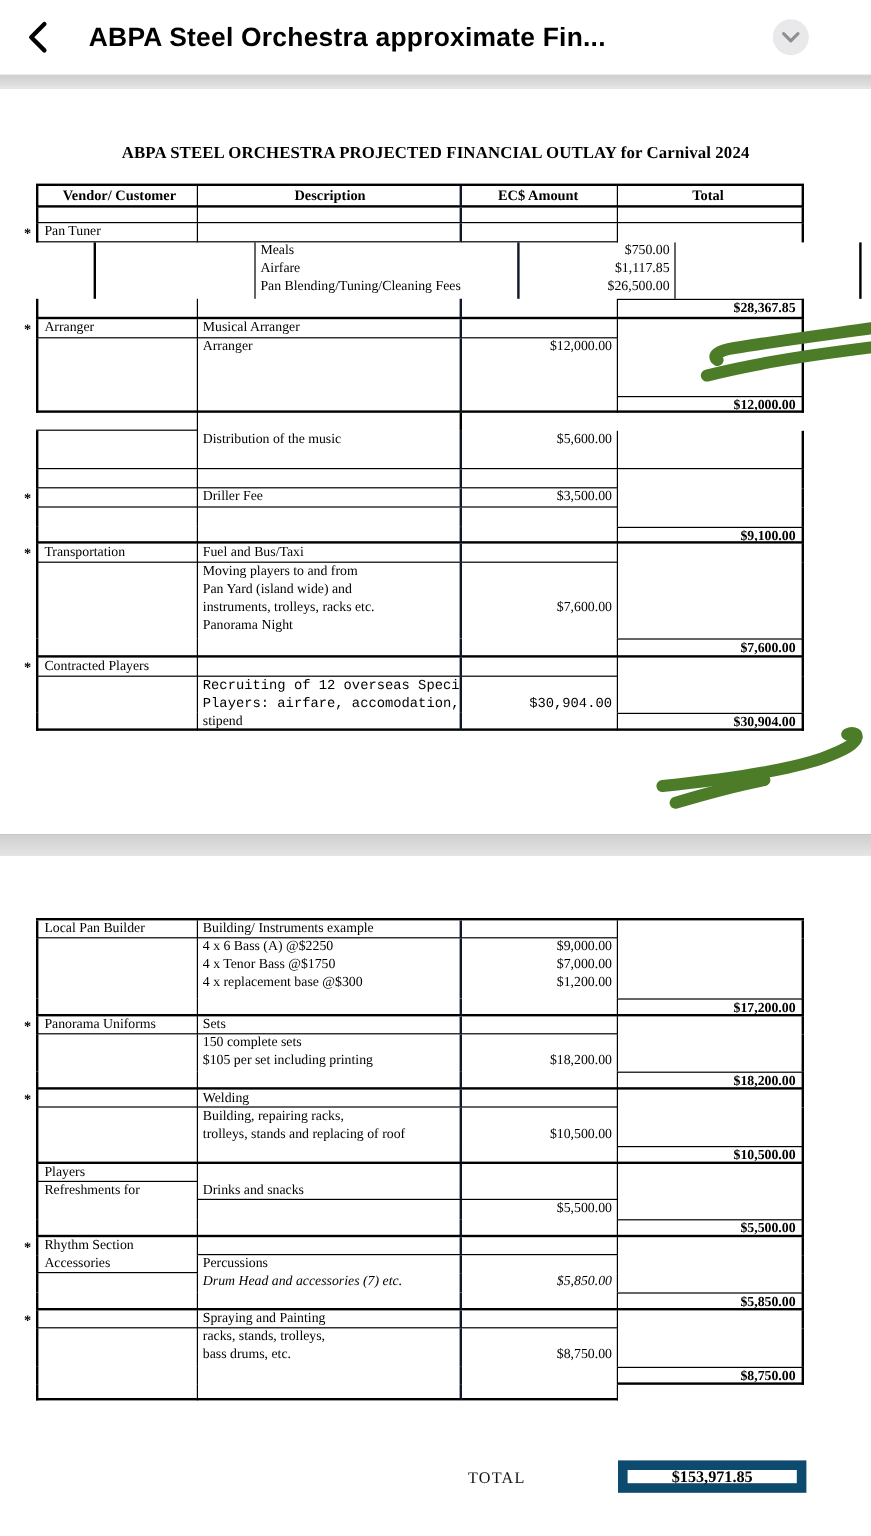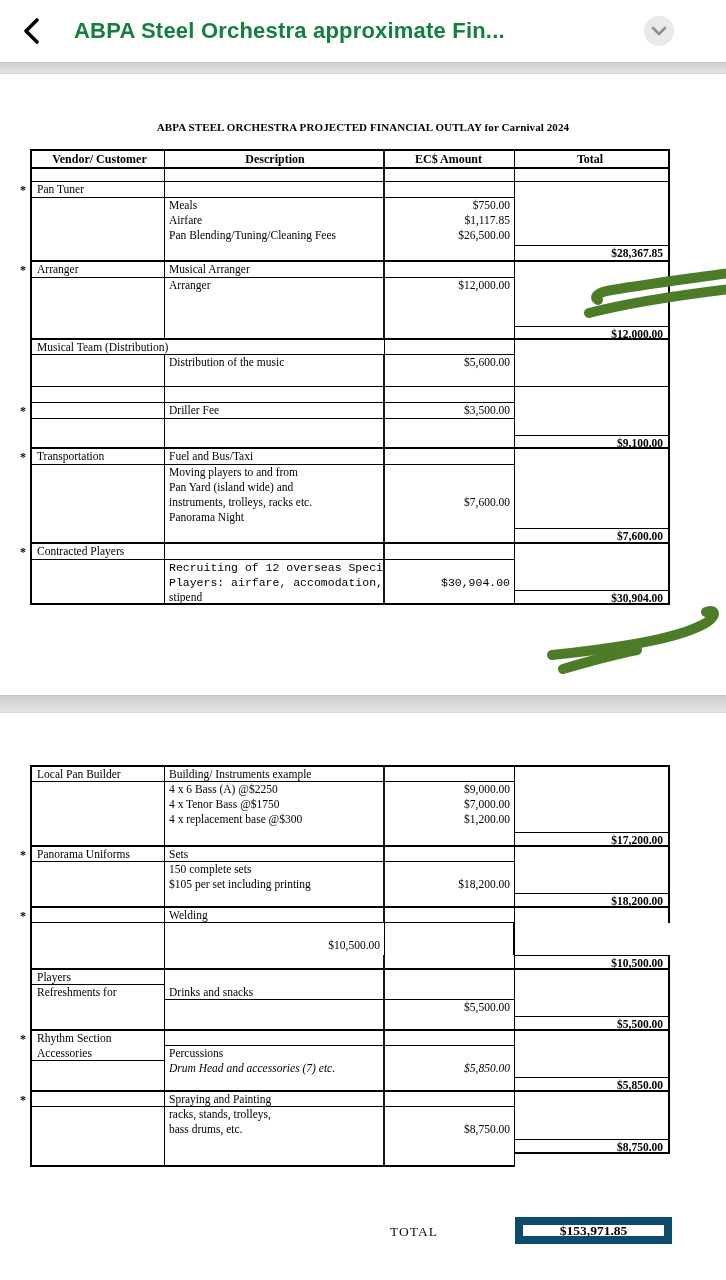--- a/index.html
+++ b/index.html
@@ -3,33 +3,33 @@
 <meta charset="utf-8">
 <style>
   * { box-sizing: border-box; margin: 0; padding: 0; }
   html,body { width:726px; }
   body { font-family: "Liberation Sans", "DejaVu Sans", sans-serif; background:#fff; }
   #screen { position:relative; width:726px; height:1280px; overflow:hidden; background:#fff; }
 
   
   #appbar { height:62px; display:flex; align-items:center; background:#ffffff; position:relative; }
   #back-btn { width:40px; height:40px; margin-left:12px; display:flex; align-items:center; justify-content:center; cursor:pointer; }
-  #appbar-title { margin-left:22px; font-size:22px; font-weight:700; color:#15803d; white-space:nowrap; overflow:hidden; max-width:540px; letter-spacing:0.2px; }
+  #appbar-title { margin-left:22px; font-size:22px; font-weight:700; color:#000000; white-space:nowrap; overflow:hidden; max-width:540px; letter-spacing:0.2px; }
   #expand-btn { margin-left:auto; margin-right:52px; width:30px; height:30px; border-radius:50%; background:#e9e9eb; display:flex; align-items:center; justify-content:center; cursor:pointer; }
 
   
   .sep { width:726px; background:linear-gradient(#cfcfcf,#e3e3e3); border-top:1px solid #c3c3c3; border-bottom:1px solid #d6d6d6; }
   #sep1 { height:12px; }
   #sep2 { height:18px; }
 
   
   .page { position:relative; background:#fff; width:726px; font-family:"Liberation Serif","DejaVu Serif",serif; color:#000; }
   #page1 { height:621px; }
   #page2 { height:567px; }
-  #doc-title { text-align:center; font-weight:700; font-size:11px; padding-top:47px; padding-bottom:0; letter-spacing:0.1px; }
+  #doc-title { text-align:center; font-weight:700; font-size:14px; padding-top:47px; padding-bottom:0; letter-spacing:0.1px; }
 
   
   .dtable { width:640px; margin-left:30px; border-top:2px solid #000; position:relative; }
   #table1 { margin-top:16px; }
   #table2 { margin-top:52px; }
   .trow { display:grid; grid-template-columns:135px 220px 130px 155px; position:relative; }
   .cell { overflow:hidden; font-size:11.5px; line-height:15px; }
   .ln { white-space:nowrap; }
   .c-v { border-left:2px solid #000; border-right:1px solid #000; padding-left:5px; padding-right:2px; }
   .c-d { border-right:2px solid #0f172a; padding-left:4px; padding-right:2px; }
@@ -101,21 +101,21 @@
           </div>
           <div class="trow k-head" style="height: 16px;">
             <span class="star">*</span>
             <div class="cell c-v b bb">
               <div class="ln">Pan Tuner</div>
             </div>
             <div class="cell c-d bb"></div>
             <div class="cell c-a bb"></div>
             <div class="cell c-t"></div>
           </div>
-          <div class="trow k-detail" style="height: 47px;">
+          <div class="trow k-detail" style="height: 47px; margin-left: 48px;">
             <div class="cell c-v"></div>
             <div class="cell c-d">
               <div class="ln">Meals</div>
               <div class="ln">Airfare</div>
               <div class="ln">Pan Blending/Tuning/Cleaning Fees</div>
             </div>
             <div class="cell c-a">
               <div class="ln">$750.00</div>
               <div class="ln">$1,117.85</div>
               <div class="ln">$26,500.00</div>
@@ -153,23 +153,20 @@
           </div>
           <div class="trow k-subtotal" style="height: 14px;">
             <div class="cell c-v bb2"></div>
             <div class="cell c-d bb2"></div>
             <div class="cell c-a bb2"></div>
             <div class="cell c-t b subtotal-box bb2">
               <div class="ln">$12,000.00</div>
             </div>
           </div>
           <div class="trow k-head" style="height: 15px;">
-            <div class="cell c-v span2 b bb">
-              <div class="ln">Musical Team (Distribution)</div>
-            </div>
             <div class="cell c-a bb"></div>
             <div class="cell c-t"></div>
           </div>
           <div class="trow k-detail" style="height: 32px;">
             <div class="cell c-v bb"></div>
             <div class="cell c-d b bb">
               <div class="ln">Distribution of the music</div>
             </div>
             <div class="cell c-a bb">
               <div class="ln">$5,600.00</div>
@@ -347,20 +344,24 @@
             <span class="star">*</span>
             <div class="cell c-v bb"></div>
             <div class="cell c-d b bb">
               <div class="ln">Welding</div>
             </div>
             <div class="cell c-a bb"></div>
             <div class="cell c-t"></div>
           </div>
           <div class="trow k-detail" style="height: 32px;">
             <div class="cell c-v"></div>
+            <div class="cell c-d">
+              <div class="ln">Building, repairing racks,</div>
+              <div class="ln">trolleys, stands and replacing of roof</div>
+            </div>
             <div class="cell c-a">
               <div class="ln">&nbsp;</div>
               <div class="ln">$10,500.00</div>
             </div>
             <div class="cell c-t"></div>
           </div>
           <div class="trow k-subtotal" style="height: 15px;">
             <div class="cell c-v bb2"></div>
             <div class="cell c-d bb2"></div>
             <div class="cell c-a bb2"></div>

